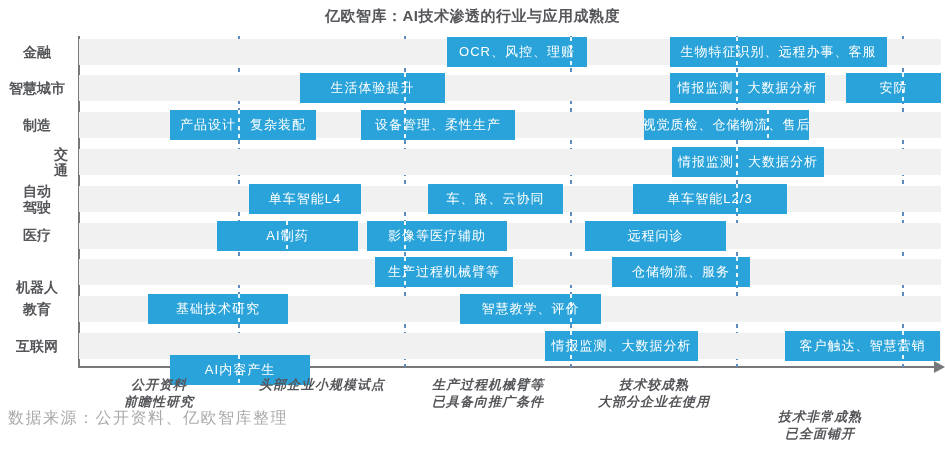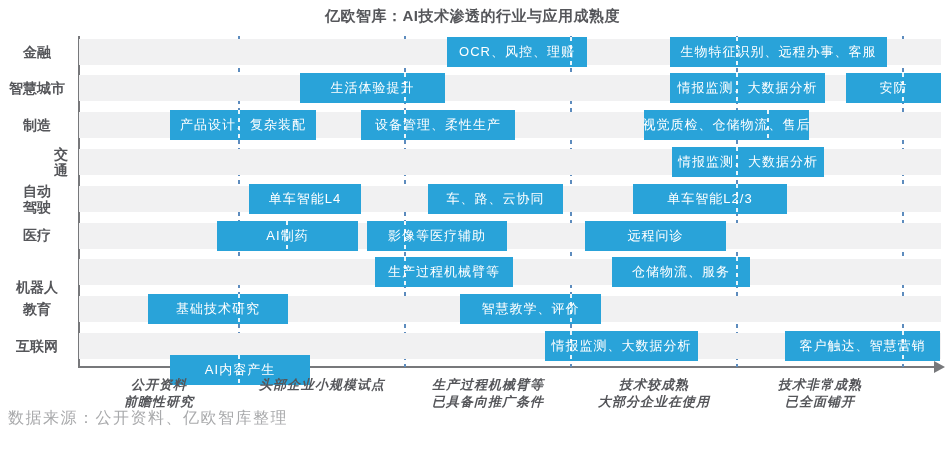--- a/index.html
+++ b/index.html
@@ -99,18 +99,18 @@
       <div class="bar" style="top: 330.9px; left: 170px; width: 140px; margin-top: 24px;">AI内容产生<div class="whitedash" style="left: 68px;"></div></div>
       <div class="bar" style="top: 330.9px; left: 545px; width: 153px;">情报监测、大数据分析<div class="whitedash" style="left: 25px;"></div></div>
       <div class="bar" style="top: 330.9px; left: 785px; width: 155px;">客户触达、智慧营销<div class="whitedash" style="left: 117px;"></div></div>
       <div class="stagelabel" style="left: 47px;">公开资料
 前瞻性研究</div>
       <div class="stagelabel" style="left: 210px;">头部企业小规模试点</div>
       <div class="stagelabel" style="left: 376px;">生产过程机械臂等
 已具备向推广条件</div>
       <div class="stagelabel" style="left: 542px;">技术较成熟
 大部分企业在使用</div>
-      <div class="stagelabel" style="left: 708px;">技术非常成熟
+      <div class="stagelabel" style="left: 708px; margin-top: 32px;">技术非常成熟
 已全面铺开</div>
     </div>
 
   <div class="source">数据来源：公开资料、亿欧智库整理</div>
 </div>
 
 </body></html>

